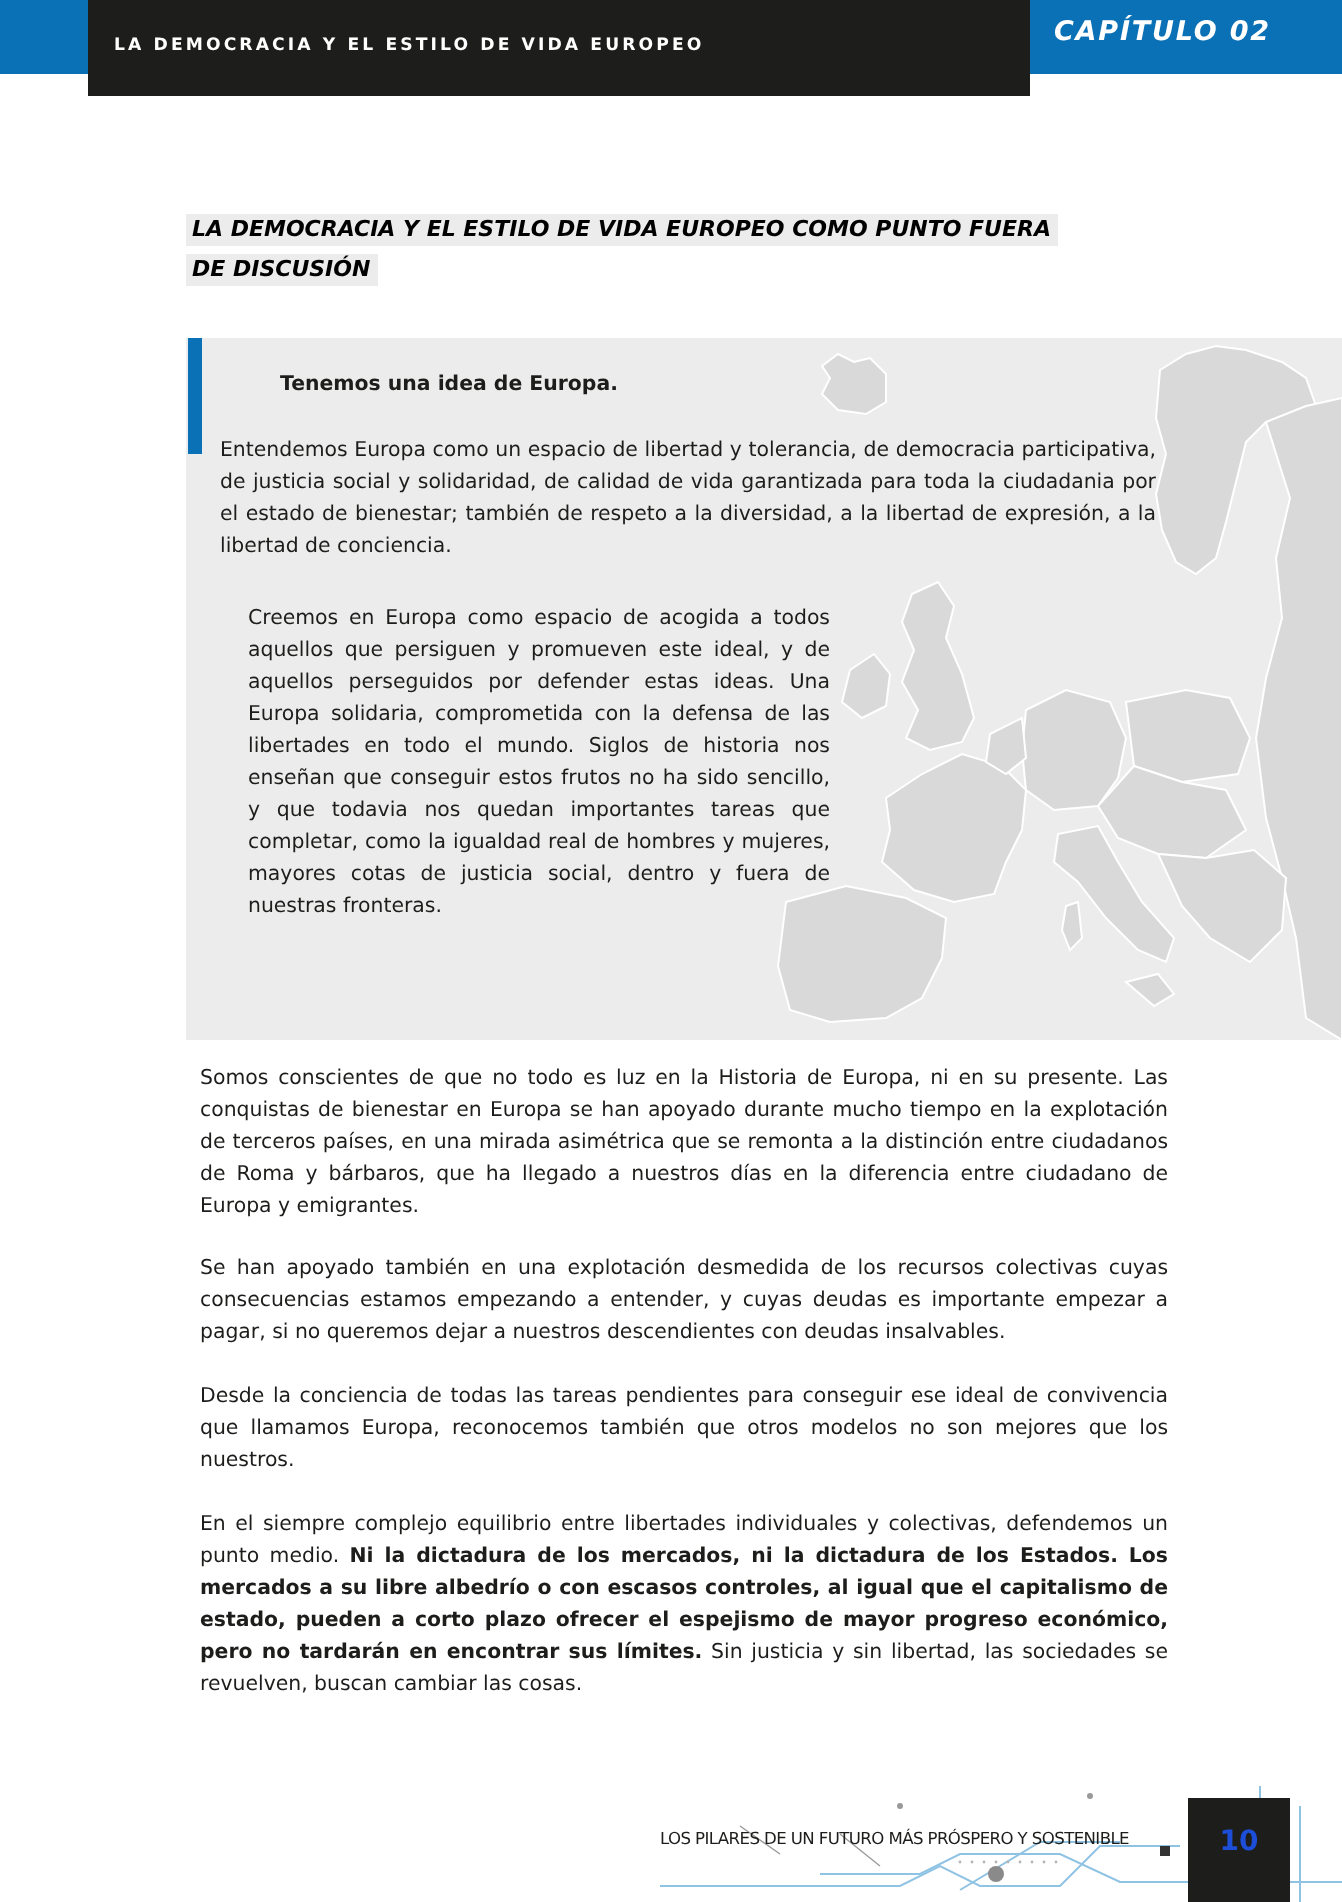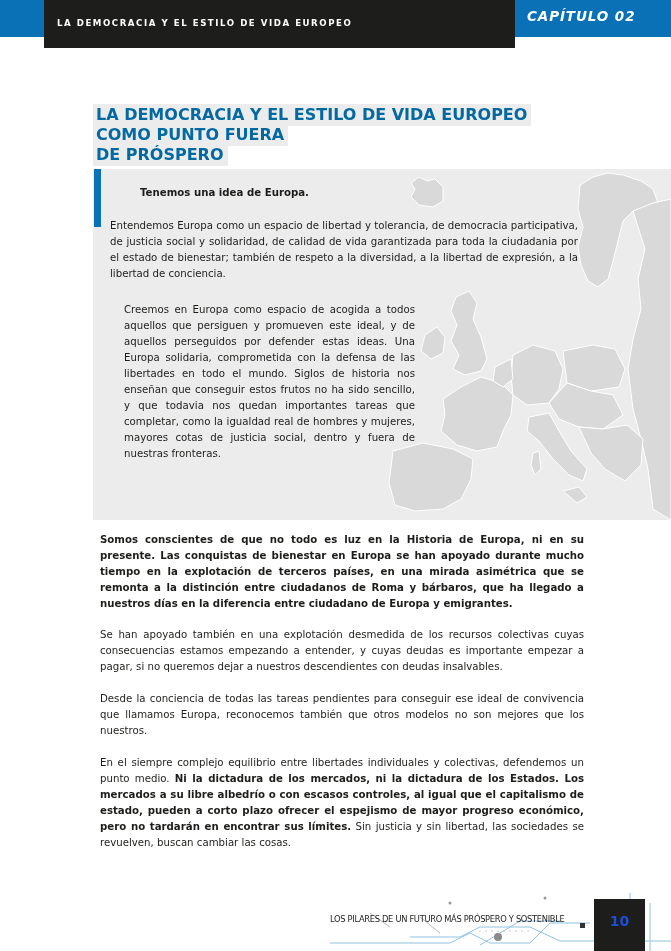--- a/index.html
+++ b/index.html
@@ -4,56 +4,56 @@
 <style>
   * { box-sizing: border-box; margin: 0; padding: 0; }
   html, body { width: 671px; height: 951px; background: #ffffff; overflow: hidden; }
   body { position: relative; font-family: "DejaVu Sans", sans-serif; color: #1d1d1b; }
 
   .top-band { position: absolute; left: 0; top: 0; width: 671px; height: 37px; background: #0b71b6; }
   .header-black { position: absolute; left: 44px; top: 0; width: 471px; height: 48px; background: #1d1d1b; }
   .header-title { position: absolute; left: 57px; top: 18px; font-family: "DejaVu Sans", sans-serif; font-weight: bold; font-size: 8.6px; letter-spacing: 1.55px; color: #ffffff; white-space: nowrap; }
   .chapter { position: absolute; left: 527px; top: 8px; font-family: "DejaVu Sans", sans-serif; font-weight: bold; font-size: 13.5px; letter-spacing: 0.9px; color: #ffffff; white-space: nowrap; font-style: italic; }
 
-  .section-title { position: absolute; left: 93px; top: 105px; width: 490px; font-family: "DejaVu Sans", sans-serif; font-weight: bold; font-size: 16px; line-height: 20px; color: #0369a1; }
+  .section-title { position: absolute; left: 93px; top: 105px; width: 490px; font-family: "DejaVu Sans", sans-serif; font-weight: bold; font-size: 11px; line-height: 20px; color: #000000; font-style: italic; }
   .section-title span { background: #ececec; padding: 1px 4px 2px 3px; -webkit-box-decoration-break: clone; box-decoration-break: clone; }
 
   .grey-box { position: absolute; left: 93px; top: 169px; width: 578px; height: 351px; background: #ececec; overflow: hidden; }
   .accent-bar { position: absolute; left: 94px; top: 169px; width: 7px; height: 58px; background: #0b71b6; }
   .map { position: absolute; left: 0; top: 0; width: 578px; height: 351px; }
   .map path { fill: #d9d9d9; stroke: #ffffff; stroke-width: 1; }
 
   .box-text { position: absolute; font-family: "DejaVu Sans", sans-serif; font-size: 10.2px; line-height: 16px; color: #1d1d1b; text-align: justify; }
   .box-heading { left: 110px; top: 185px; font-weight: bold; font-size: 10.2px; margin-left: 30px; }
   .box-p1 { left: 110px; top: 218px; width: 468px; }
   .box-p2 { left: 124px; top: 302px; width: 291px; }
 
   .body-p { position: absolute; left: 100px; width: 484px; font-family: "DejaVu Sans", sans-serif; font-size: 10.2px; line-height: 16px; color: #1d1d1b; text-align: justify; }
-  .p1 { top: 532px; font-weight: bold; }
+  .p1 { top: 532px; }
   .p2 { top: 627px; }
   .p3 { top: 691px; }
   .p4 { top: 755px; }
   .body-p b { font-weight: bold; }
 
   .footer-deco { position: absolute; left: 330px; top: 893px; width: 341px; height: 58px; }
   .footer-text { position: absolute; left: 330px; top: 914px; font-family: "DejaVu Sans", sans-serif; font-size: 8.3px; letter-spacing: -0.3px; color: #1d1d1b; white-space: nowrap; }
   .page-box { position: absolute; left: 594px; top: 899px; width: 51px; height: 52px; background: #1d1d1b; }
   .page-num { position: absolute; left: 594px; top: 913px; width: 51px; text-align: center; font-family: "DejaVu Sans", sans-serif; font-weight: bold; font-size: 14px; color: #1d4ed8; }
 </style>
 </head>
 <body>
 
 <div class="top-band"></div>
 <div class="header-black"></div>
 <div class="header-title">LA DEMOCRACIA Y EL ESTILO DE VIDA EUROPEO</div>
 <div class="chapter">CAPÍTULO 02</div>
 
 <h2 class="section-title">
   <span>LA DEMOCRACIA Y EL ESTILO DE VIDA EUROPEO COMO PUNTO FUERA</span><br>
-  <span>DE PRÓSPERO</span>
+  <span>DE DISCUSIÓN</span>
 </h2>
 
 <div class="grey-box">
   <svg class="map" viewBox="0 0 578 351" preserveAspectRatio="none">
 
     <path d="M318,14 L326,8 L334,12 L342,10 L350,18 L350,32 L340,38 L326,36 L318,28 L322,20 Z"></path>
 
     <path d="M487,16 L500,8 L515,4 L530,6 L548,12 L560,20 L565,34 L555,44 L540,42 L530,52 L525,72 L520,92 L515,110 L505,118 L495,112 L488,96 L485,78 L490,58 L485,40 Z"></path>
 
     <path d="M540,42 L560,34 L578,30 L578,351 L560,340 L555,300 L548,270 L540,240 L535,200 L540,170 L548,140 L545,110 L552,80 Z"></path>

